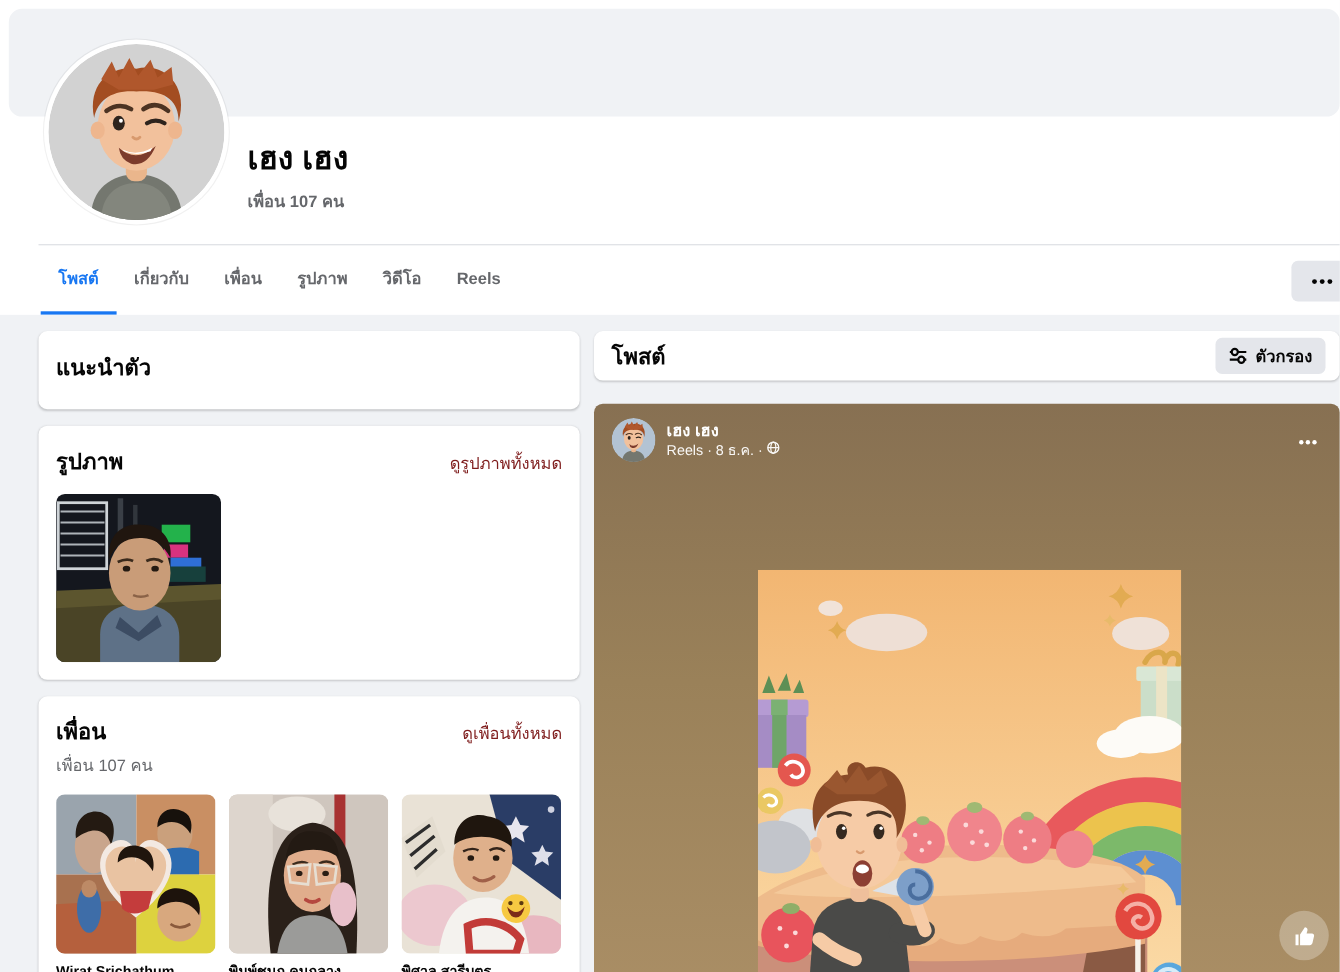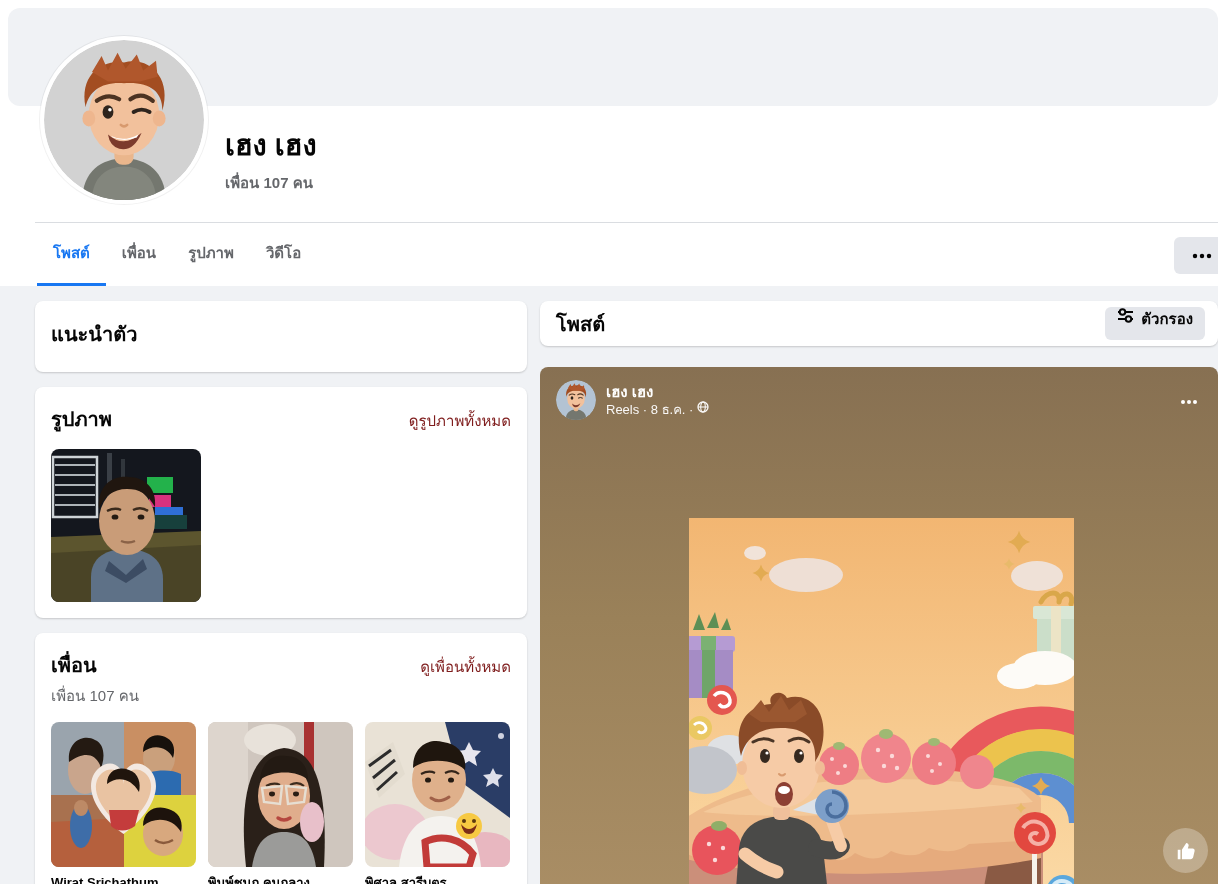--- a/index.html
+++ b/index.html
@@ -46,21 +46,21 @@
   .friends-card{margin-top:15px;padding:16px 16px 16px;}
   .friends-sub{margin-top:3px;font-size:15px;color:#65676b;}
   .friend-grid{margin-top:14px;display:grid;grid-template-columns:repeat(3,145px);gap:12px;}
   .friend{cursor:pointer;}
   .friend-photo{width:145px;height:145px;border-radius:8px;overflow:hidden;}
   .friend-photo svg{display:block;width:100%;height:100%;}
   .friend-name{margin-top:7px;font-size:13px;font-weight:600;color:#050505;line-height:17px;}
 
   .posts-head{height:45px;display:flex;align-items:center;padding:0 13px 0 16px;box-sizing:border-box;}
   .posts-head h2{flex:1;}
-  .filter-btn{display:flex;gap:7px;height:33px;padding:0 12px;border:none;border-radius:6px;
+  .filter-btn{display:flex;align-items:center;gap:7px;height:33px;padding:0 12px;border:none;border-radius:6px;
     background:#e4e6eb;font-family:inherit;font-size:15px;font-weight:600;color:#050505;cursor:pointer;}
 
   .post-card{position:relative;margin-top:21px;height:560px;border-radius:8px;overflow:hidden;
     background:linear-gradient(180deg,#877052 0%,#9a8159 45%,#ab8f66 100%);}
   .post-header{position:absolute;left:16px;right:14px;top:13px;display:flex;align-items:center;z-index:3;}
   .post-avatar{width:40px;height:40px;border-radius:50%;overflow:hidden;flex:0 0 40px;cursor:pointer;}
   .post-avatar svg{display:block;width:100%;height:100%;}
   .post-id{margin-left:10px;flex:1;}
   .post-author{font-size:15px;font-weight:bold;color:#fff;line-height:19px;cursor:pointer;}
   .post-meta{display:flex;gap:4px;font-size:13px;color:#fff;opacity:.95;line-height:17px;}
@@ -103,23 +103,25 @@
 
     <div class="identity">
       <h1>เฮง เฮง</h1>
       <a class="friends-count">เพื่อน 107 คน</a>
     </div>
 
     <div class="head-divider"></div>
 
     <nav class="tabs">
       <div class="tab active">โพสต์</div>
+      <div class="tab">เกี่ยวกับ</div>
       <div class="tab">เพื่อน</div>
       <div class="tab">รูปภาพ</div>
       <div class="tab">วิดีโอ</div>
+      <div class="tab">Reels</div>
     </nav>
 
     <button class="tabs-more">
       <svg width="20" height="6" viewBox="0 0 20 6">
         <circle cx="3" cy="3" r="2.2" fill="#050505"></circle>
           <circle cx="10" cy="3" r="2.2" fill="#050505"></circle>
           <circle cx="17" cy="3" r="2.2" fill="#050505"></circle>
       </svg>
     </button>
   </header>

